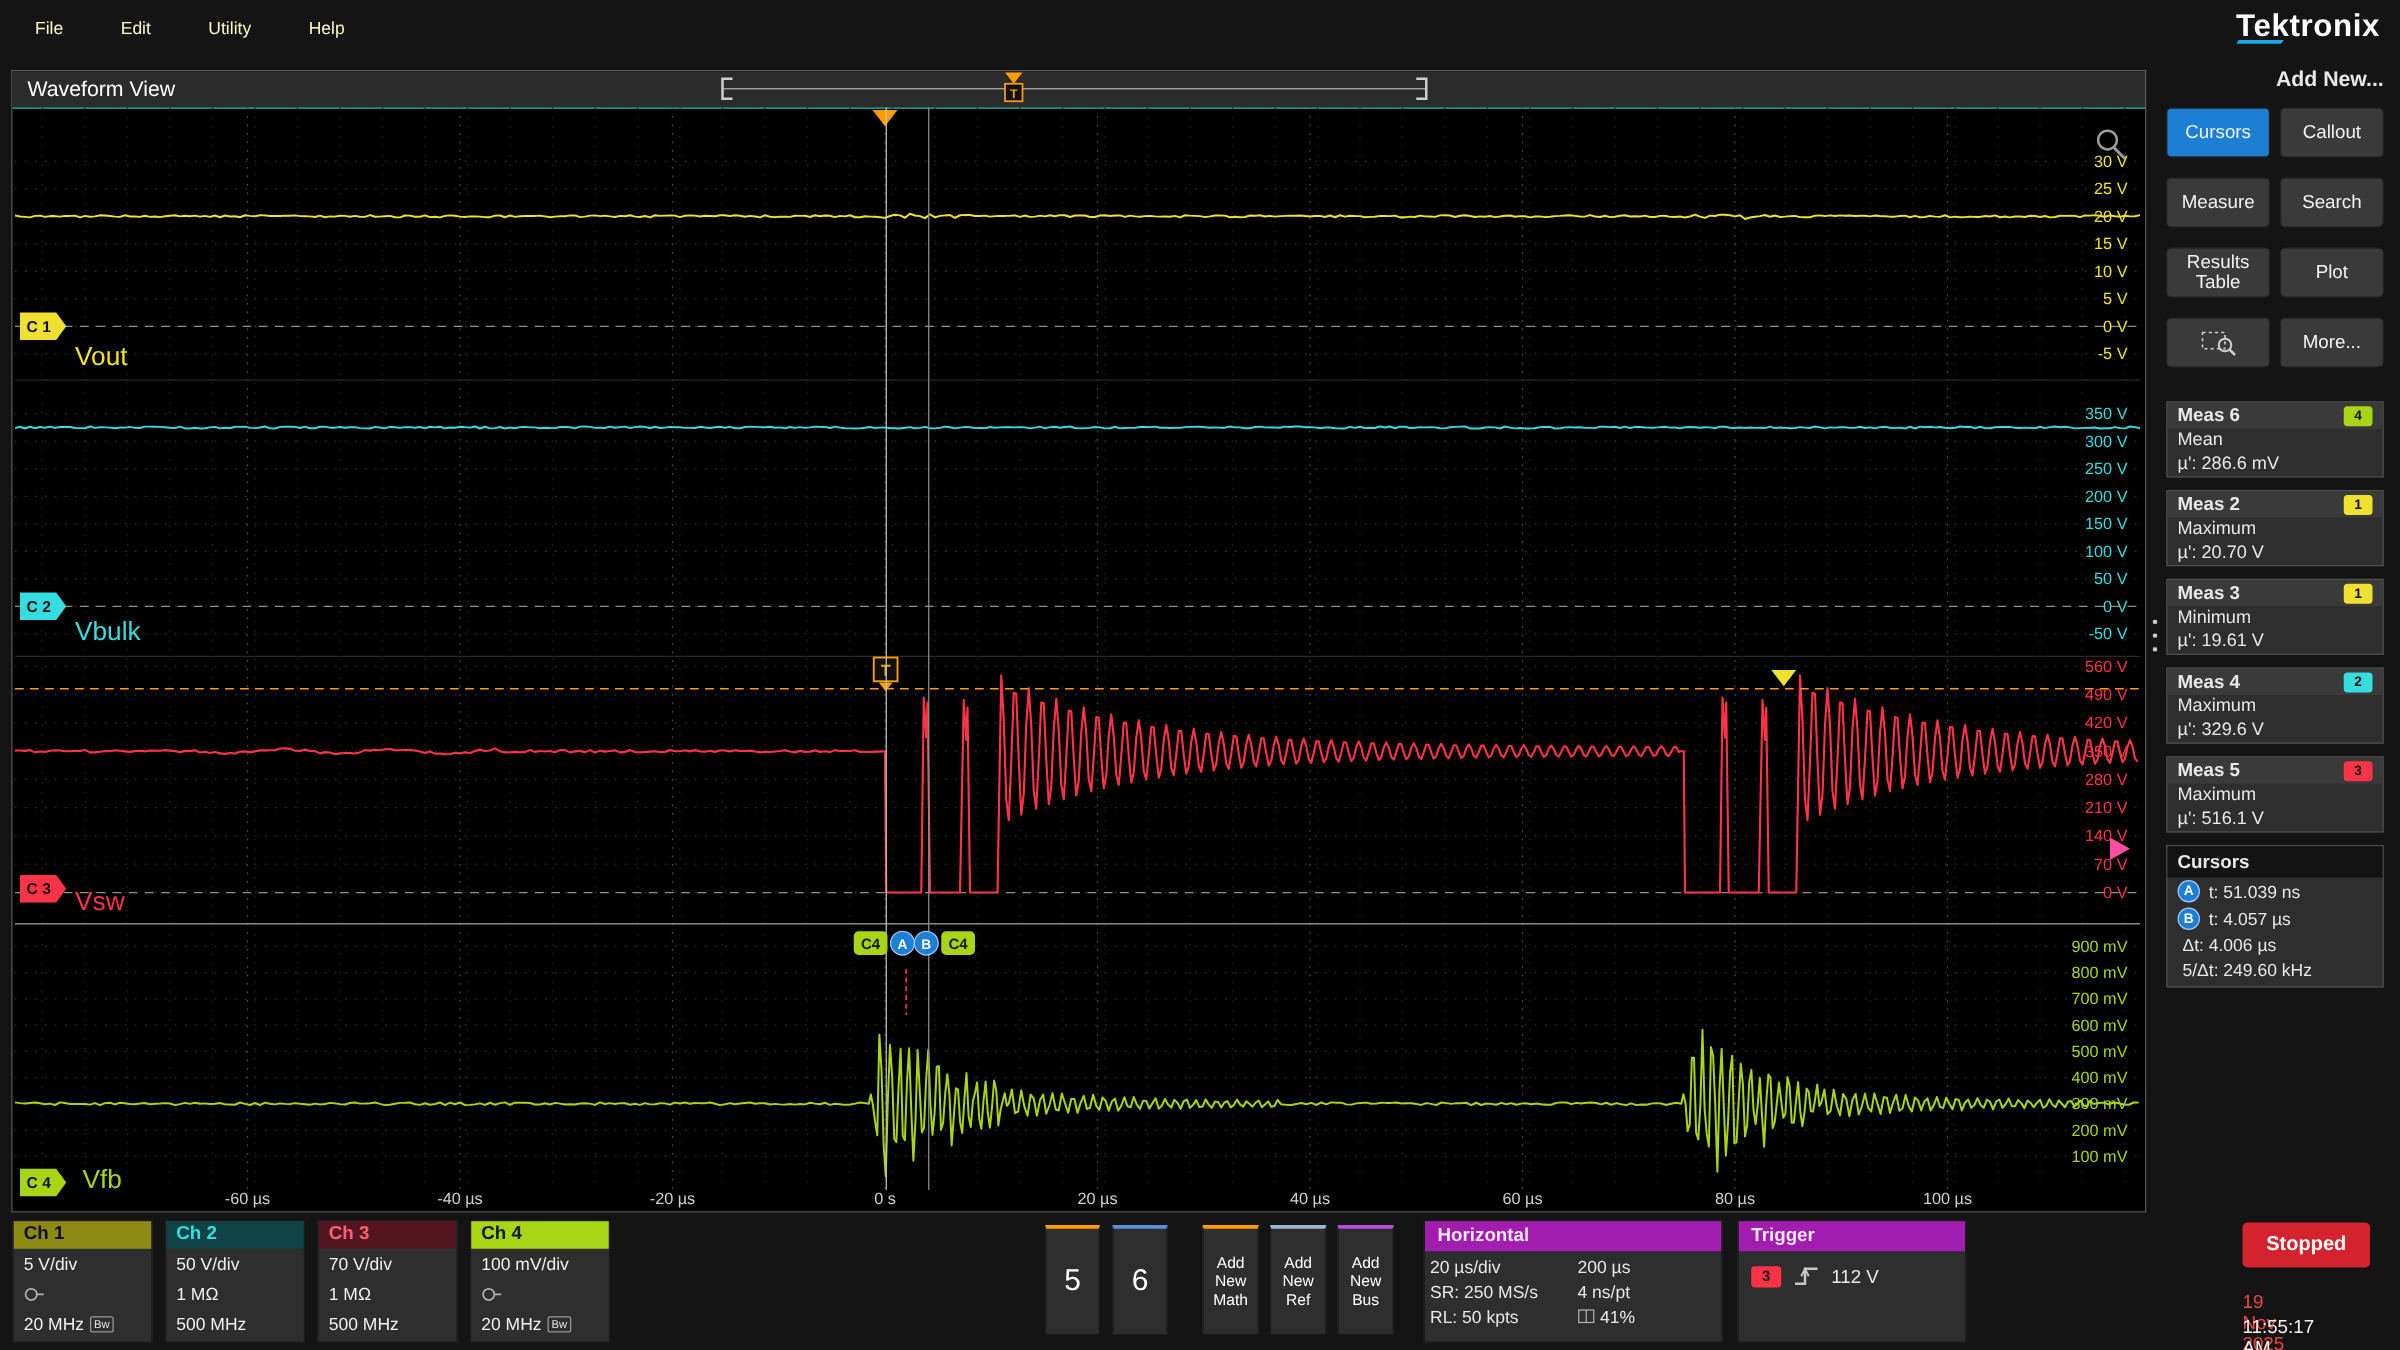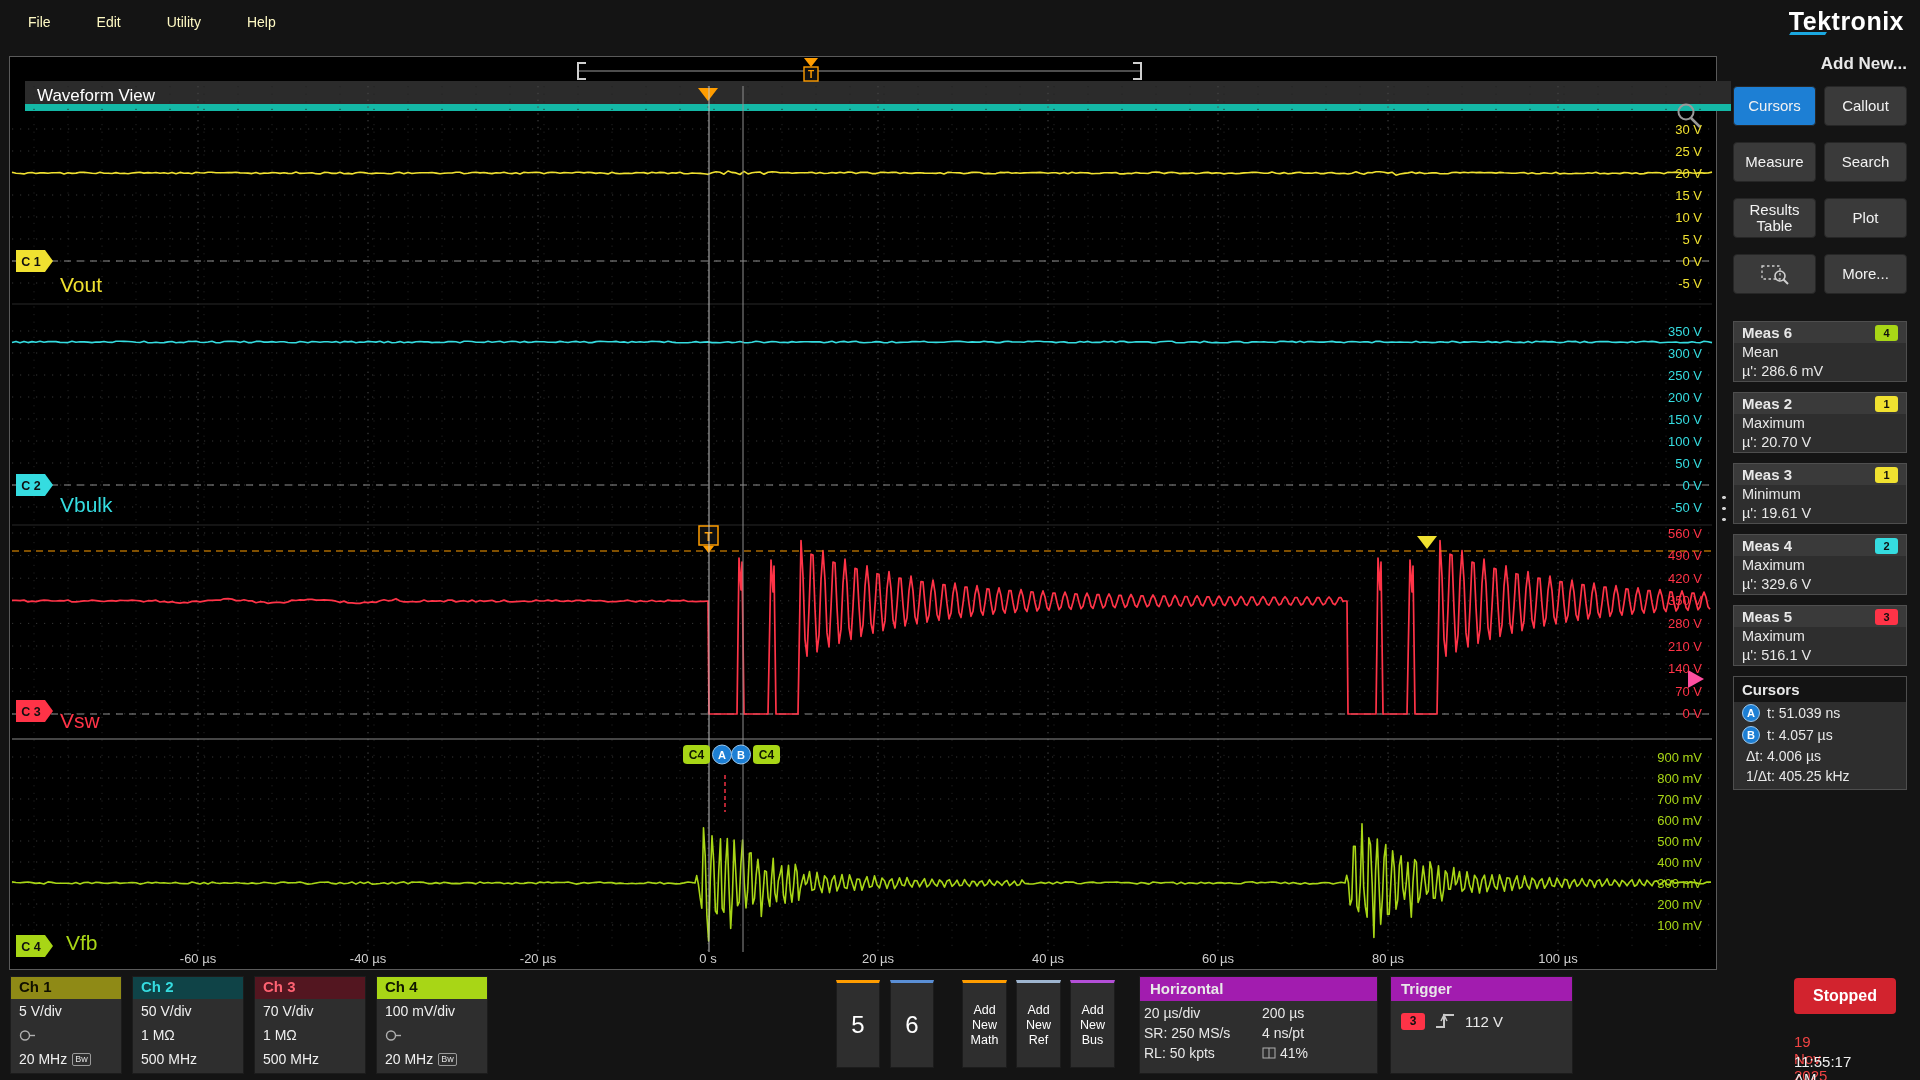--- a/index.html
+++ b/index.html
@@ -9,21 +9,21 @@
 
 
 .menubar{position:absolute;left:0;top:0;width:1920px;height:44px;display:flex;align-items:center;z-index:10;}
 .menu-item{color:#fef9c3;font-size:14px;margin-left:46px;cursor:default;}
 .menu-item:first-child{margin-left:28px;}
 .logo{position:absolute;right:16px;top:7px;font-size:25px;font-weight:bold;color:#ffffff;letter-spacing:.5px;}
 .logo-swash{position:absolute;left:1px;bottom:1px;width:36px;height:3px;background:#1ba8e0;transform:skewX(-32deg);}
 
 
 .wave-panel{position:absolute;left:9px;top:56px;width:1708px;height:914px;background:#000;border:1px solid #5a5a5a;z-index:1;}
-.wave-title{position:absolute;left:15px;top:0;width:100%;height:30px;background:#2b2b2b;border-bottom:7px solid #14b8a6;color:#fff;font-size:17px;line-height:30px;padding-left:12px;margin-top:24px;}
+.wave-title{position:absolute;left:0;top:0;width:100%;height:30px;background:#2b2b2b;border-bottom:1px solid #14b8a6;color:#fff;font-size:17px;line-height:30px;padding-left:12px;}
 #scope-svg{position:absolute;left:0;top:0;width:1920px;height:1080px;z-index:5;pointer-events:none;}
 .splitter{position:absolute;left:1721px;top:492px;width:6px;height:34px;z-index:6;
   background-image:radial-gradient(circle,#cfcfcf 1.6px,transparent 2px);background-size:6px 11px;background-repeat:repeat-y;}
 
 
 .sidebar{position:absolute;left:1733px;top:50px;width:174px;z-index:10;}
 .sb-title{text-align:right;font-size:17px;font-weight:bold;height:24px;margin-top:4px;}
 .sb-grid{display:grid;grid-template-columns:83px 83px;column-gap:8px;row-gap:16px;margin-top:8px;}
 .sb-btn{height:40px;background:#3a3a3a;border:1px solid #262626;border-radius:4px;color:#f2f2f2;
   font-family:"Liberation Sans",sans-serif;font-size:15px;line-height:16px;display:flex;align-items:center;justify-content:center;text-align:center;padding:0 2px;}
@@ -342,21 +342,21 @@
       <div class="cur-head">Cursors</div>
       <div class="cur-row">
           <span class="cur-circ">A</span>
           <span>t: 51.039 ns</span>
         </div>
       <div class="cur-row">
           <span class="cur-circ">B</span>
           <span>t: 4.057 µs</span>
         </div>
       <div class="cur-row indent">Δt: 4.006 µs</div>
-      <div class="cur-row indent">1/Δt: 405.25 kHz</div>
+      <div class="cur-row indent">5/Δt: 249.60 kHz</div>
     </div>
   </div>
 
   <div class="bottombar">
     <div class="chcard" style="left:10px">
       <div class="ch-head" style="background: rgb(143, 138, 22); color: rgb(16, 16, 0);">Ch 1</div>
       <div class="ch-line">5 V/div</div>
       <div class="ch-line">
           <svg width="17" height="13" viewBox="0 0 17 13">
             <circle cx="6" cy="6.5" r="4.5" fill="none" stroke="#b0b0b0" stroke-width="1.4"></circle>

